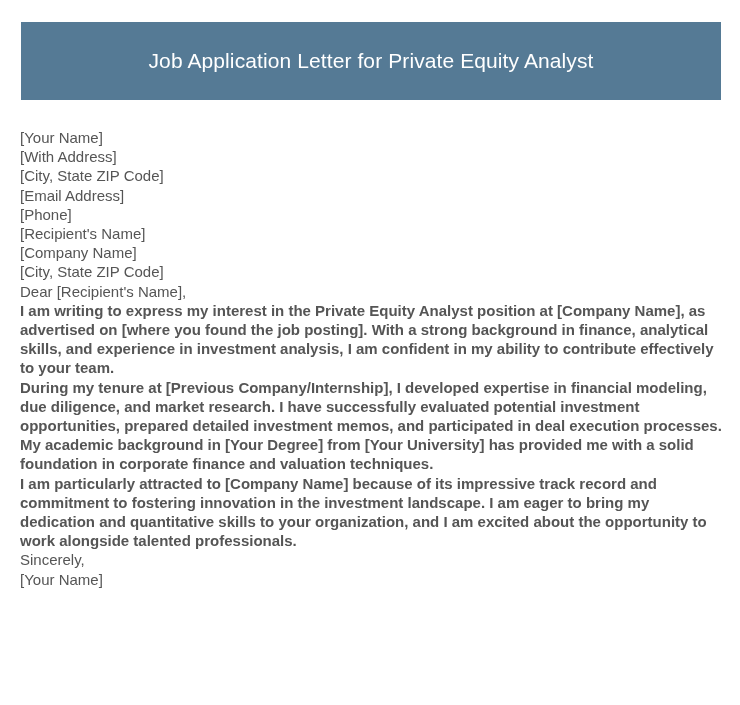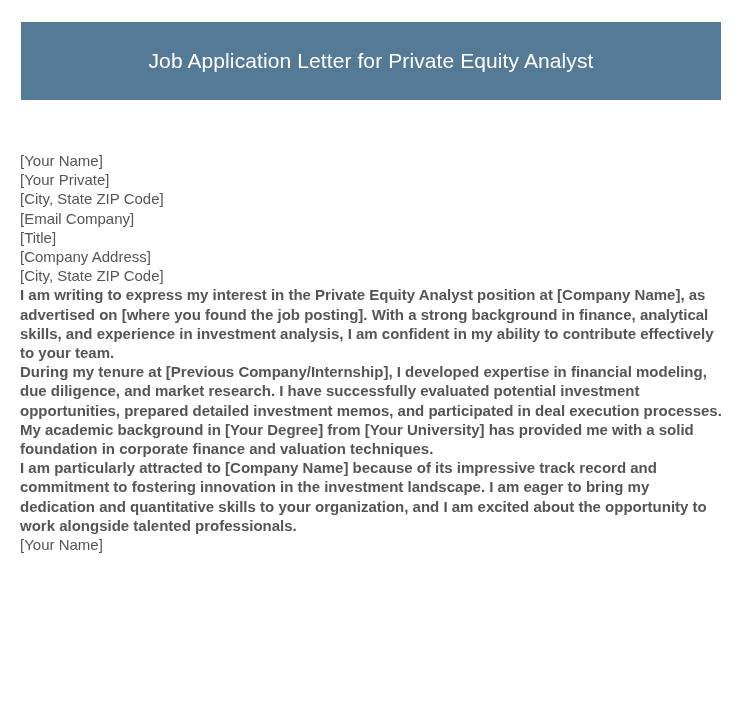--- a/index.html
+++ b/index.html
@@ -47,21 +47,20 @@
   
   .letter-body {
     position: absolute;
     left: 20px;
     top: 128px;
     width: 706px;
     color: #555555;
     font-size: 15px;
     line-height: 19.2px;
     text-align: left;
-    margin-top: 23px;
   }
 
   .letter-line {
     display: block;
     white-space: pre-wrap;
   }
 
   .letter-paragraph {
     display: block;
     margin: 0;
@@ -76,33 +75,36 @@
 <div class="page">
 
   <div class="header-banner">
     <div class="header-title">Job Application Letter for Private Equity Analyst</div>
   </div>
 
   <div class="letter-body">
 
     <div>
       <span class="letter-line">[Your Name]</span>
-      <span class="letter-line">[Your Private]</span>
+      <span class="letter-line">[With Address]</span>
       <span class="letter-line">[City, State ZIP Code]</span>
-      <span class="letter-line">[Email Company]</span>
-      <span class="letter-line">[Title]</span>
+      <span class="letter-line">[Email Address]</span>
+      <span class="letter-line">[Phone]</span>
     </div>
 
     <div>
-      <span class="letter-line">[Company Address]</span>
+      <span class="letter-line">[Recipient's Name]</span>
+      <span class="letter-line">[Company Name]</span>
       <span class="letter-line">[City, State ZIP Code]</span>
     </div>
 
+    <span class="letter-line">Dear [Recipient's Name],</span>
 
     <p class="letter-paragraph">I am writing to express my interest in the Private Equity Analyst position at [Company Name], as advertised on [where you found the job posting]. With a strong background in finance, analytical skills, and experience in investment analysis, I am confident in my ability to contribute effectively to your team.</p>
     <p class="letter-paragraph">During my tenure at [Previous Company/Internship], I developed expertise in financial modeling, due diligence, and market research. I have successfully evaluated potential investment opportunities, prepared detailed investment memos, and participated in deal execution processes. My academic background in [Your Degree] from [Your University] has provided me with a solid foundation in corporate finance and valuation techniques.</p>
     <p class="letter-paragraph">I am particularly attracted to [Company Name] because of its impressive track record and commitment to fostering innovation in the investment landscape. I am eager to bring my dedication and quantitative skills to your organization, and I am excited about the opportunity to work alongside talented professionals.</p>
 
+    <span class="letter-line">Sincerely,</span>
     <span class="letter-line">[Your Name]</span>
 
   </div>
 
 </div>
 
 </body></html>

